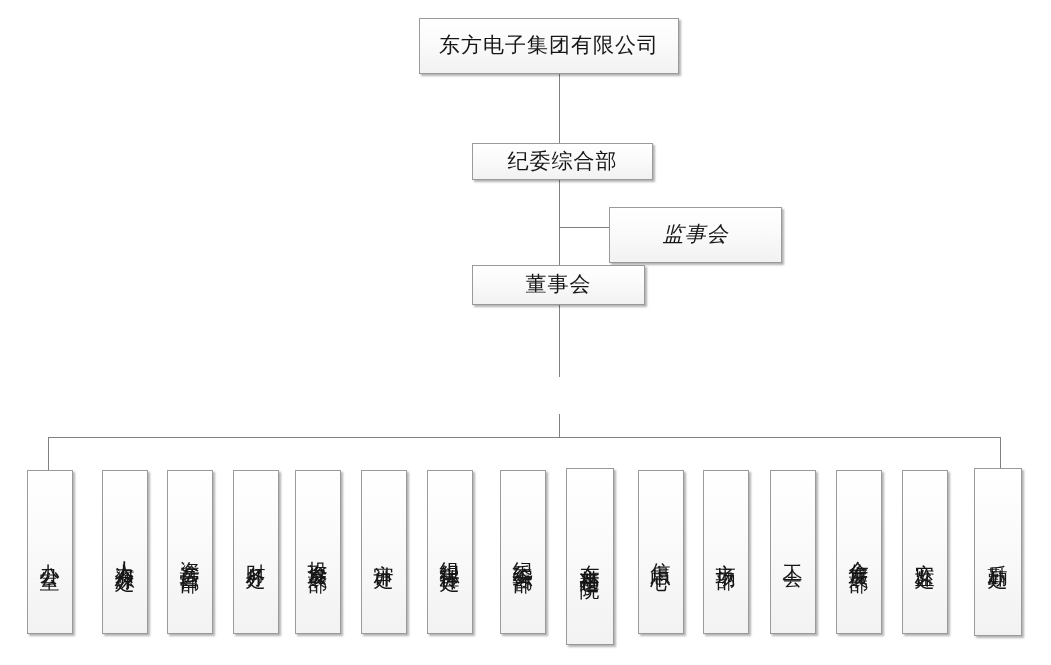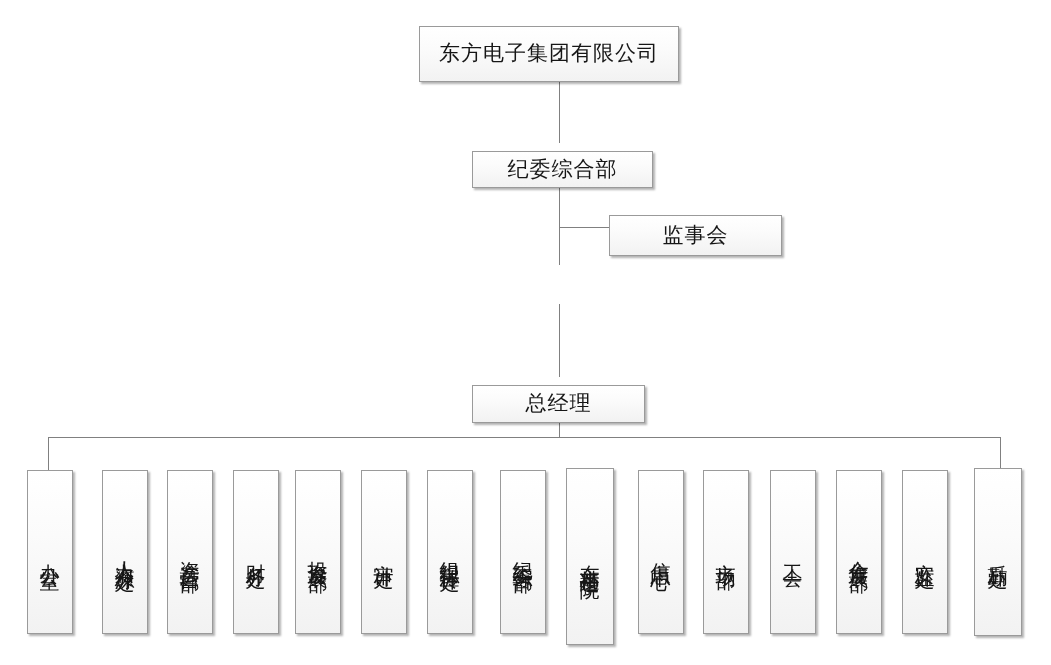--- a/index.html
+++ b/index.html
@@ -32,21 +32,20 @@
     justify-content: center;
     color: #161616;
     line-height: 1.12;
   }
 
   
   .node.horiz {
     font-size: 21px;
     letter-spacing: 1px;
     white-space: nowrap;
-    margin-top: 8px;
   }
 
   
   .node.vert {
     font-size: 20px;
     padding-top: 5px;
     padding-bottom: 5px;
     align-items: center;
   }
   .node.vert .vlabel {
@@ -88,28 +87,28 @@
   <div class="conn v" style="left:1000px; top:437px; height:31px;"></div>
 
   <div class="node horiz" style="left:419px; top:18px; width:260px; height:56px;">
     <span>东方电子集团有限公司</span>
   </div>
 
   <div class="node horiz" style="left:472px; top:143px; width:181px; height:37px;">
     <span>纪委综合部</span>
   </div>
 
-  <div class="node horiz" style="left:609px; top:207px; width:173px; height:41px;">
+  <div class="node horiz" style="left:609px; top:207px; width:173px; height:56px;font-style:italic;">
     <span>监事会</span>
   </div>
 
+  <div class="node horiz" style="left:472px; top:265px; width:173px; height:40px;">
+    <span>董事会</span>
+  </div>
 
-  <div class="node horiz" style="left:472px; top:377px; width:173px; height:38px;">
-    <span>总经理</span>
-  </div>
 
   <div class="node vert" style="left:27px; top:470px; width:46px; height:164px;">
     <span class="vlabel">办公室</span>
   </div>
 
   <div class="node vert" style="left:102px; top:470px; width:46px; height:164px;">
     <span class="vlabel">人力资源处</span>
   </div>
 
   <div class="node vert" style="left:167px; top:470px; width:46px; height:164px;">

